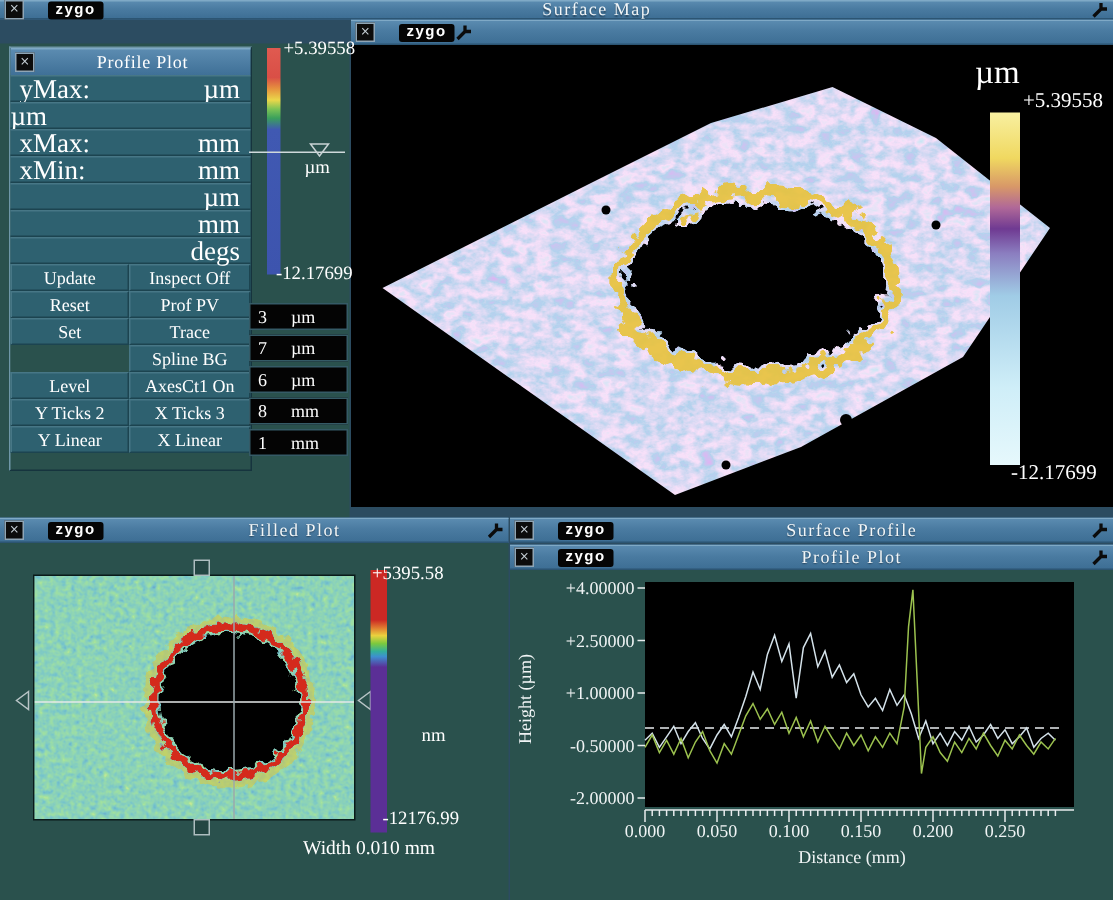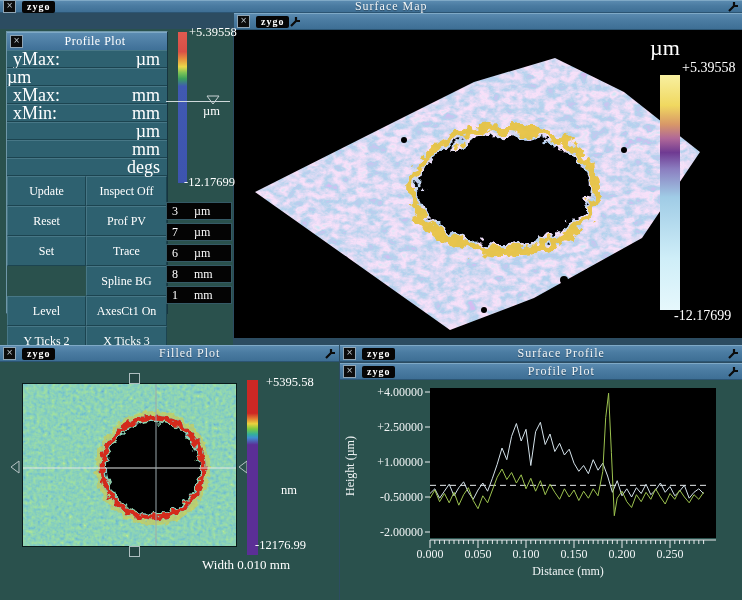--- a/index.html
+++ b/index.html
@@ -5,36 +5,36 @@
   html,body{margin:0;padding:0;background:#1d3447;}
   #root{position:relative;width:742px;height:600px;background:#2c4c61;overflow:hidden;
         font-family:"Liberation Serif",serif;color:#fff;}
   .abs{position:absolute;}
   .titlebar{position:absolute;background:linear-gradient(180deg,#5d8db2 0%,#4a7ba1 45%,#3c6d93 100%);
             display:flex;align-items:center;box-shadow:inset 0 1px 0 #7fa9c6, inset 0 -1px 0 #2c5573;}
   .titlebar .ttl{flex:1;text-align:center;font-size:12px;letter-spacing:1px;color:#f2f6f8;
                  text-shadow:0 1px 1px rgba(0,0,0,.4);white-space:nowrap;}
   .closebox{width:11px;height:11px;background:#0c0c0c;border:1px solid #8fa5b5;margin:0 0 0 3px;
             color:#c5ced4;font-size:8px;line-height:9px;text-align:center;font-family:"DejaVu Sans",sans-serif;flex:0 0 auto;}
-  .zlogo{background:#050505;color:#fff;font-family:Liberation Serif, serif;font-weight:bold;
-         font-size:10px;letter-spacing:1px;padding:0 5px;margin-left:6px;border-radius:2px;line-height:12px;flex:0 0 auto;}
+  .zlogo{background:#050505;color:#fff;font-family:Liberation Sans, sans-serif;font-weight:bold;
+         font-size:10px;letter-spacing:1px;padding:0 5px;margin-left:16px;border-radius:2px;line-height:12px;flex:0 0 auto;}
   .wrench{width:13px;height:13px;margin-right:2px;flex:0 0 auto;}
   .panelbody{position:absolute;background:#2a514d;}
   
   #pp-panel{position:absolute;left:6px;top:18px;width:160px;height:281px;
             border-top:1px solid #6f97a8;border-left:1px solid #6f97a8;
             border-right:1px solid #16343e;border-bottom:1px solid #16343e;background:#2a514d;}
   #pp-header{position:relative;height:18px;background:linear-gradient(180deg,#5d8db2,#3f7097);
              display:flex;align-items:center;box-shadow:inset 0 1px 0 #7fa9c6;}
   #pp-header .ttl{flex:1;text-align:center;font-size:12px;letter-spacing:.5px;}
   .frow{position:relative;height:16px;background:#2e6170;border-bottom:1px solid #1c4450;
         border-top:1px solid #477786;display:flex;align-items:center;font-size:18px;}
   .frow .flabel{padding-left:6px;flex:1;}
   .frow .funit{padding-right:7px;}
-  .btnrow{display:flex;height:30px;}
+  .btnrow{display:flex;height:18px;}
   .btn{background:#2e6170;border:1px solid #1c4450;border-top-color:#477786;border-left-color:#477786;
        font-size:12px;display:flex;align-items:center;justify-content:center;white-space:nowrap;}
   .btn.l{width:77px;} .btn.r{flex:1;}
   .btn.empty{background:#2a514d;border-color:transparent;}
   
   #cb-left{position:absolute;left:178px;top:19px;width:9px;height:151px;
     background:linear-gradient(180deg,#e05a50 0%,#d94f46 13%,#e6923e 18%,#ead74a 23%,#7cc355 27%,#3aa05c 31%,#4059b2 36%,#3d54ae 100%);}
   .sclabel{position:absolute;font-size:12.5px;white-space:nowrap;z-index:5;}
   .vfield{position:absolute;left:166px;width:64px;height:16px;background:#040404;color:#fff;
           display:flex;align-items:center;font-size:12px;border:1px solid #355a66;}
@@ -241,21 +241,21 @@
     <div class="sq-handle" style="left:129px;top:201px;"></div>
     <svg class="abs" style="left:10px;top:115px;" width="10" height="14">
         <path d="M9 1 L1 7 L9 13 Z" fill="none" stroke="#b8c4c6"></path>
       </svg>
     <svg class="abs" style="left:238px;top:115px;" width="10" height="14">
         <path d="M9 1 L1 7 L9 13 Z" fill="none" stroke="#b8c4c6"></path>
       </svg>
 
     <div class="abs" style="left:247px;top:35px;width:11px;height:175px;
          background:linear-gradient(180deg,#cc2824 0%,#cc2824 19%,#e07a30 22%,#ead23e 25%,#7cc93e 28%,#33b09a 31%,#3e8fd0 33%,#5b2f96 37%,#5b2f96 100%);"></div>
-    <div class="sclabel" style="left:266px;top:30px;">+5395.58</div>
+    <div class="sclabel" style="left:248px;top:30px;">+5395.58</div>
     <div class="sclabel" style="left:281px;top:110px;margin-top:28px;">nm</div>
     <div class="sclabel" style="left:255px;top:193px;">-12176.99</div>
     <div class="sclabel" style="left:150px;top:212px;width:140px;text-align:right;font-size:13px;">Width 0.010 mm</div>
   </div>
 
   <div class="abs" style="left:340px;top:345px;width:402px;height:255px;">
     <div class="titlebar" style="left:0;top:0;width:402px;height:17px;">
       <div class="closebox">×</div>
       <div class="zlogo">zygo</div>
       <div class="ttl">Surface Profile</div>

